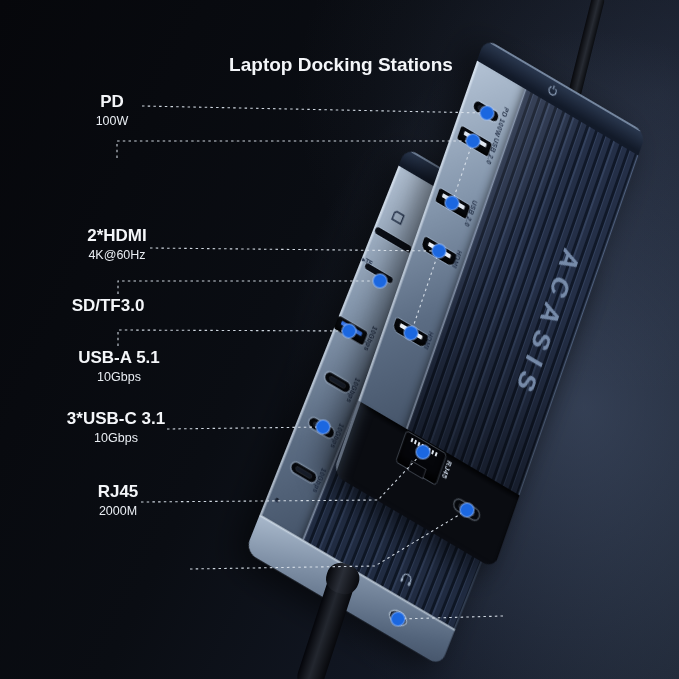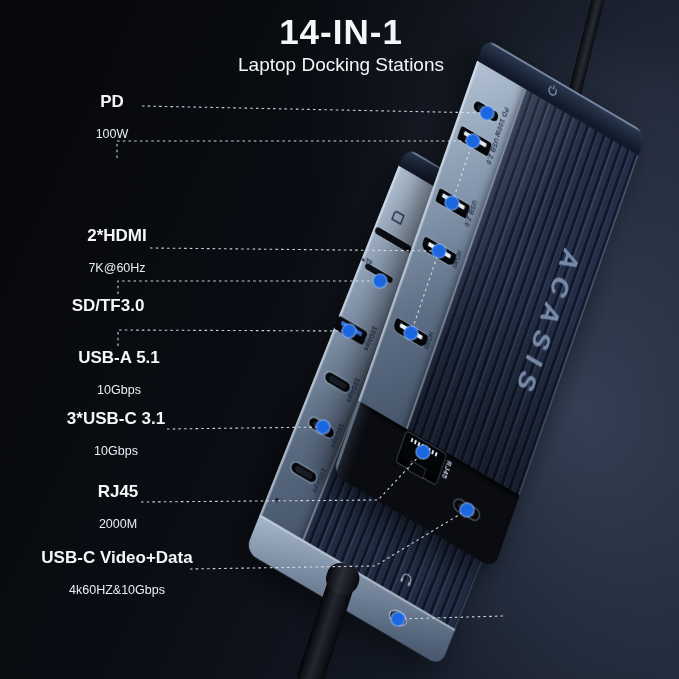--- a/index.html
+++ b/index.html
@@ -8,24 +8,24 @@
     font-family:"Liberation Sans", sans-serif;
     background:
       radial-gradient(430px 540px at 86% 60%, rgba(96,114,146,.42), rgba(96,114,146,0) 70%),
       radial-gradient(520px 420px at 97% 14%, rgba(72,84,110,.28), rgba(72,84,110,0) 70%),
       linear-gradient(115deg,#06070b 0%,#0a0d13 42%,#131926 75%,#1d2533 100%);
   }
   
   .title{position:absolute;left:341px;top:12px;transform:translateX(-50%);
     color:#f4f6f9;font-size:35px;font-weight:700;letter-spacing:1px;white-space:nowrap;z-index:10;}
   .subtitle{position:absolute;left:341px;top:54px;transform:translateX(-50%);
-    color:#f4f6f9;font-size:19px;font-weight:400;white-space:nowrap;z-index:10;}
+    color:#f4f6f9;font-size:19px;font-weight:700;white-space:nowrap;z-index:10;}
   .callout{position:absolute;transform:translateX(-50%);text-align:center;z-index:10;color:#f4f6f9;white-space:nowrap;}
   .callout .lbl{font-size:17px;font-weight:700;}
-  .callout .sub{font-size:12.5px;font-weight:400;margin-top:15px;color:#e9edf2;}
+  .callout .sub{font-size:12.5px;font-weight:400;margin-top:2px;color:#e9edf2;}
   
   .device{position:absolute;transform-origin:0 0;border-radius:13px;overflow:hidden;
     filter:drop-shadow(-10px 12px 16px rgba(0,0,0,.55));}
   .dev-front{left:485px;top:38px;width:190px;height:462px;z-index:4;
     transform:matrix(0.85,0.5,-0.33,0.944,0,0);}
   .dev-back{left:406px;top:147px;width:230px;height:435px;z-index:2;
     transform:matrix(0.85,0.5,-0.37,0.93,0,0);}
   .topcap{position:absolute;left:0;right:0;top:0;background:linear-gradient(to bottom,#2c3a52,#121a29 85%);
     box-shadow:inset 0 2px 0 rgba(190,212,238,.5);}
   .dev-front .topcap{height:24px;}
@@ -192,44 +192,39 @@
       <circle cx="411" cy="333" r="7"></circle>
       <circle cx="380" cy="281" r="7"></circle>
       <circle cx="349" cy="331" r="7"></circle>
       <circle cx="323" cy="427" r="7"></circle>
       <circle cx="423" cy="452" r="7"></circle>
       <circle cx="467" cy="510" r="7"></circle>
       <circle cx="398" cy="619" r="7"></circle>
     </g>
   </svg>
 
-  <div class="title">14-IN-1</div>
   <div class="subtitle">Laptop Docking Stations</div>
 
   <div class="callout" style="left:112px;top:92px">
     <div class="lbl">PD</div>
     <div class="sub">100W</div>
   </div>
   <div class="callout" style="left:117px;top:226px">
     <div class="lbl">2*HDMI</div>
-    <div class="sub">7K@60Hz</div>
+    <div class="sub">4K@60Hz</div>
   </div>
   <div class="callout" style="left:108px;top:296px">
     <div class="lbl">SD/TF3.0</div>
   </div>
   <div class="callout" style="left:119px;top:348px">
     <div class="lbl">USB-A 5.1</div>
     <div class="sub">10Gbps</div>
   </div>
   <div class="callout" style="left:116px;top:409px">
     <div class="lbl">3*USB-C 3.1</div>
     <div class="sub">10Gbps</div>
   </div>
   <div class="callout" style="left:118px;top:482px">
     <div class="lbl">RJ45</div>
     <div class="sub">2000M</div>
   </div>
-  <div class="callout" style="left:117px;top:548px">
-    <div class="lbl">USB-C Video+Data</div>
-    <div class="sub">4k60HZ&amp;10Gbps</div>
-  </div>
 
 </div>
 
 </body></html>

